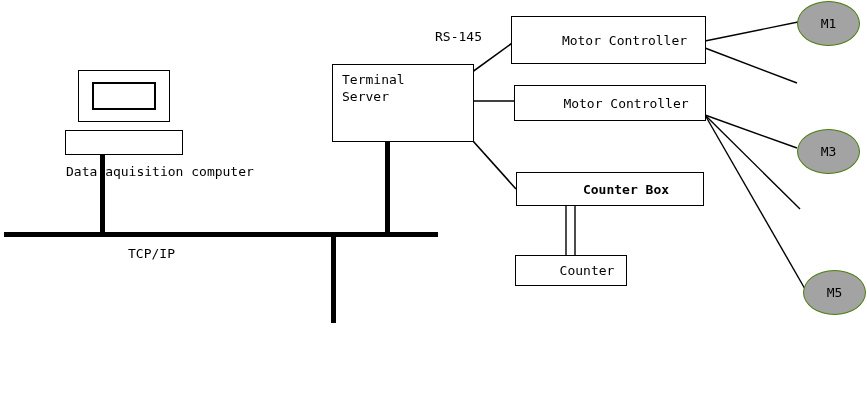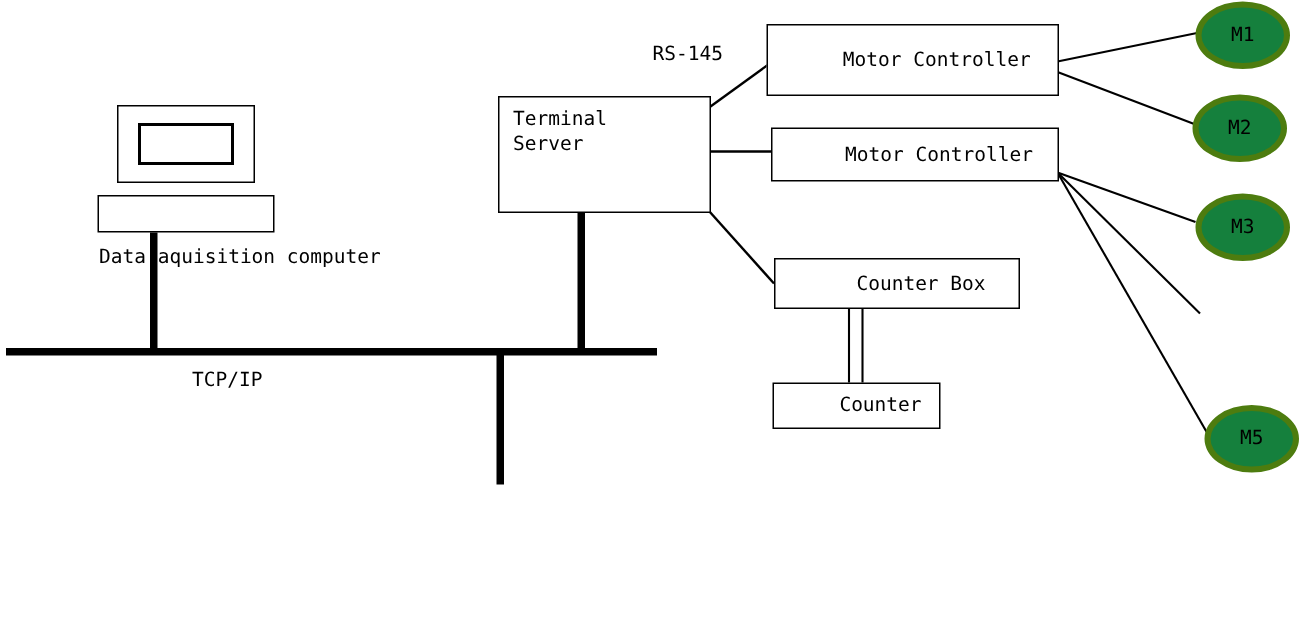--- a/index.html
+++ b/index.html
@@ -32,23 +32,23 @@
   }
   .box.center {
     display: flex;
     align-items: center;
     justify-content: center;
     text-align: center;
   }
   .ellipse {
     position: absolute;
     box-sizing: border-box;
-    border: 4px solid #4d7c0f;
+    border: 1px solid #4d7c0f;
     border-radius: 50%;
-    background: #15803d;
+    background: #a3a3a3;
     display: flex;
     align-items: center;
     justify-content: center;
     font-family: "DejaVu Sans Mono", monospace;
     font-size: 13px;
     color: #000000;
   }
   .label {
     position: absolute;
     font-family: "DejaVu Sans Mono", monospace;
@@ -124,22 +124,21 @@
 
   <div class="label" style="left:128px; top:246px;">TCP/IP</div>
   <div class="label" style="left:435px; top:29px;">RS-145</div>
 
   <div class="box pad" style="left:332px; top:64px; width:142px; height:78px;">Terminal
 Server</div>
 
   <div class="box center" style="left:511px; top:16px; width:195px; height:48px;">Motor Controller</div>
   <div class="box center" style="left:514px; top:85px; width:192px; height:36px;">Motor Controller</div>
 
-  <div class="box center" style="left:516px; top:172px; width:164px; height:34px;">Counter Box</div>
+  <div class="box center" style="left:516px; top:172px; width:188px; height:34px;font-weight:bold;">Counter Box</div>
   <div class="box center" style="left:515px; top:255px; width:112px; height:31px;">Counter</div>
 
 
   <div class="ellipse" style="left:797px; top:1px; width:63px; height:45px;">M1</div>
-  <div class="ellipse" style="left:795px; top:63px; width:63px; height:45px;">M2</div>
   <div class="ellipse" style="left:797px; top:129px; width:63px; height:45px;">M3</div>
   <div class="ellipse" style="left:803px; top:270px; width:63px; height:45px;">M5</div>
 
 </div>
 
 </body></html>

